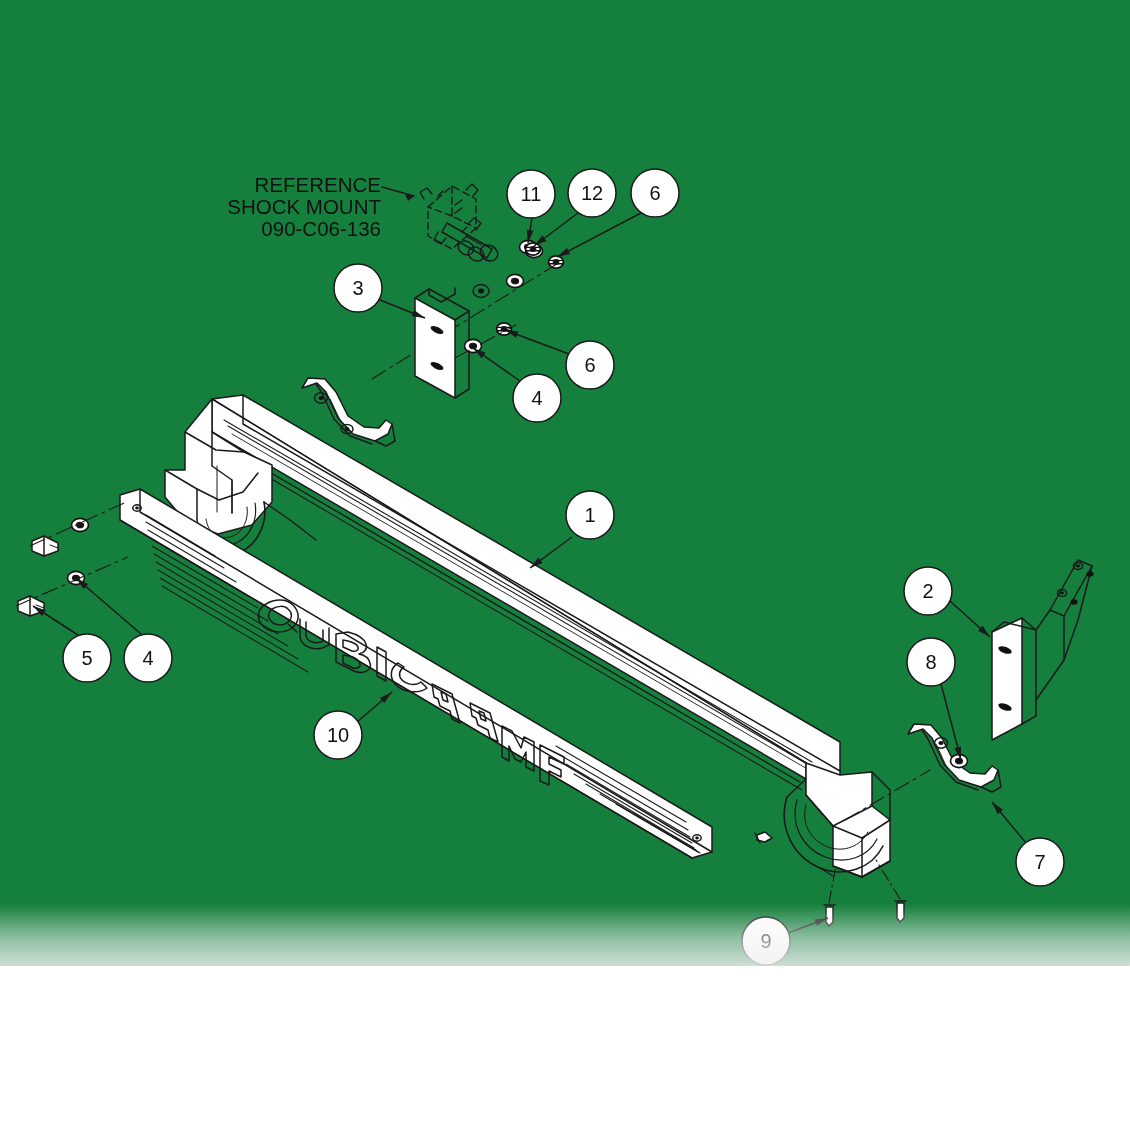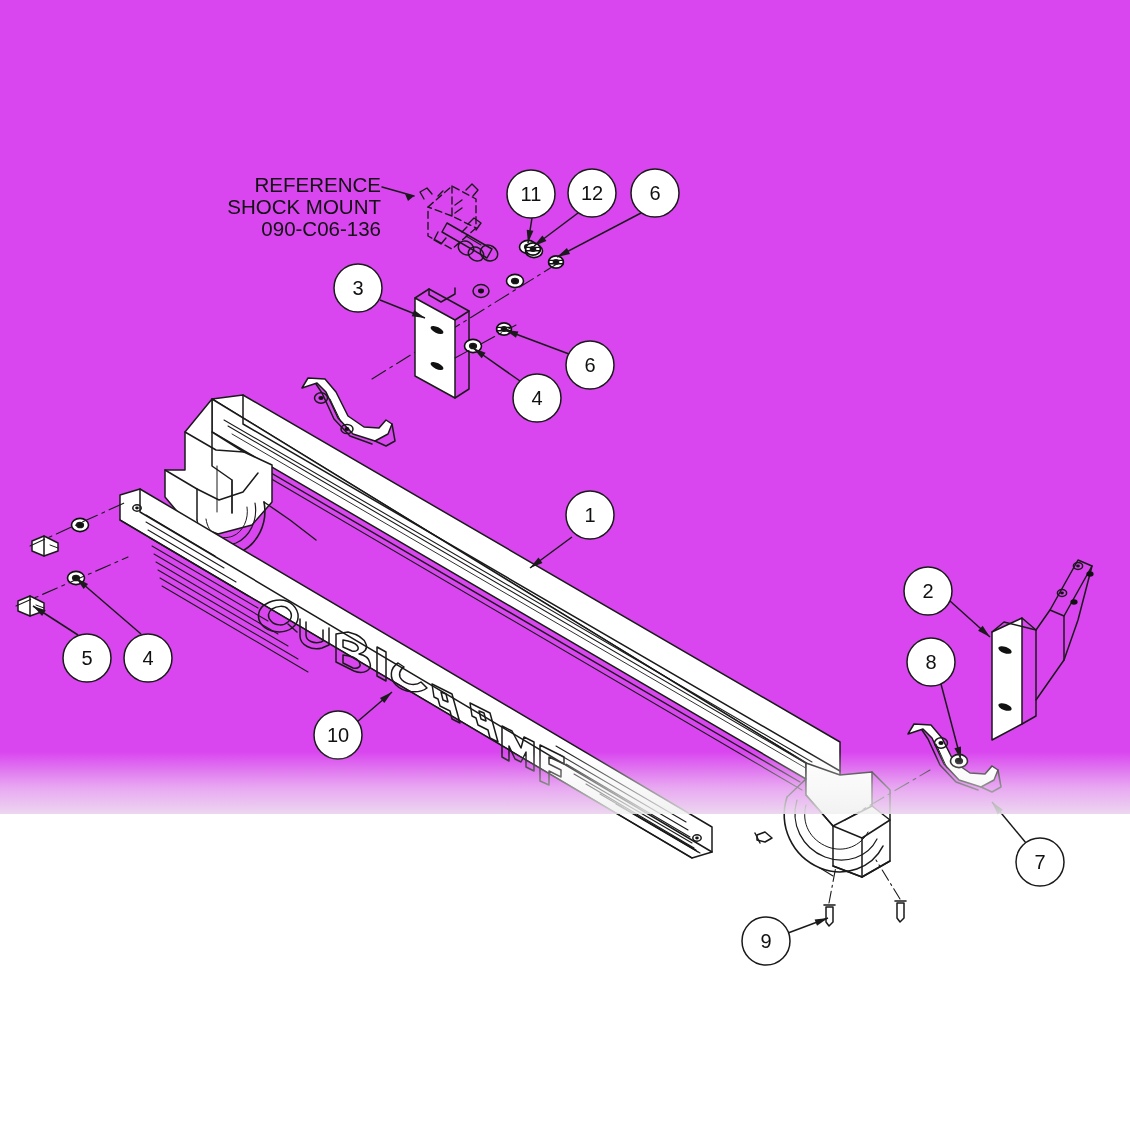--- a/index.html
+++ b/index.html
@@ -1,17 +1,17 @@
 <!DOCTYPE html>
 <html><head>
 <meta charset="utf-8">
 <style>
   html,body{margin:0;padding:0;background:#ffffff;}
   body{width:1130px;height:1130px;font-family:"Liberation Sans",sans-serif;overflow:hidden;}
-  #sheet{position:relative;width:1130px;height:814px;background:#d946ef;}
+  #sheet{position:relative;width:1130px;height:966px;background:#15803d;}
   #sheet svg{position:absolute;top:0;left:0;}
   .bottom-fade{position:absolute;left:0;bottom:0;width:1130px;height:62px;
     background:linear-gradient(to bottom,rgba(255,255,255,0) 0%,rgba(243,243,243,0.55) 55%,rgba(240,240,240,0.85) 100%);
     pointer-events:none;}
 </style>
 </head>
 <body>
 
 <div id="sheet">
 

